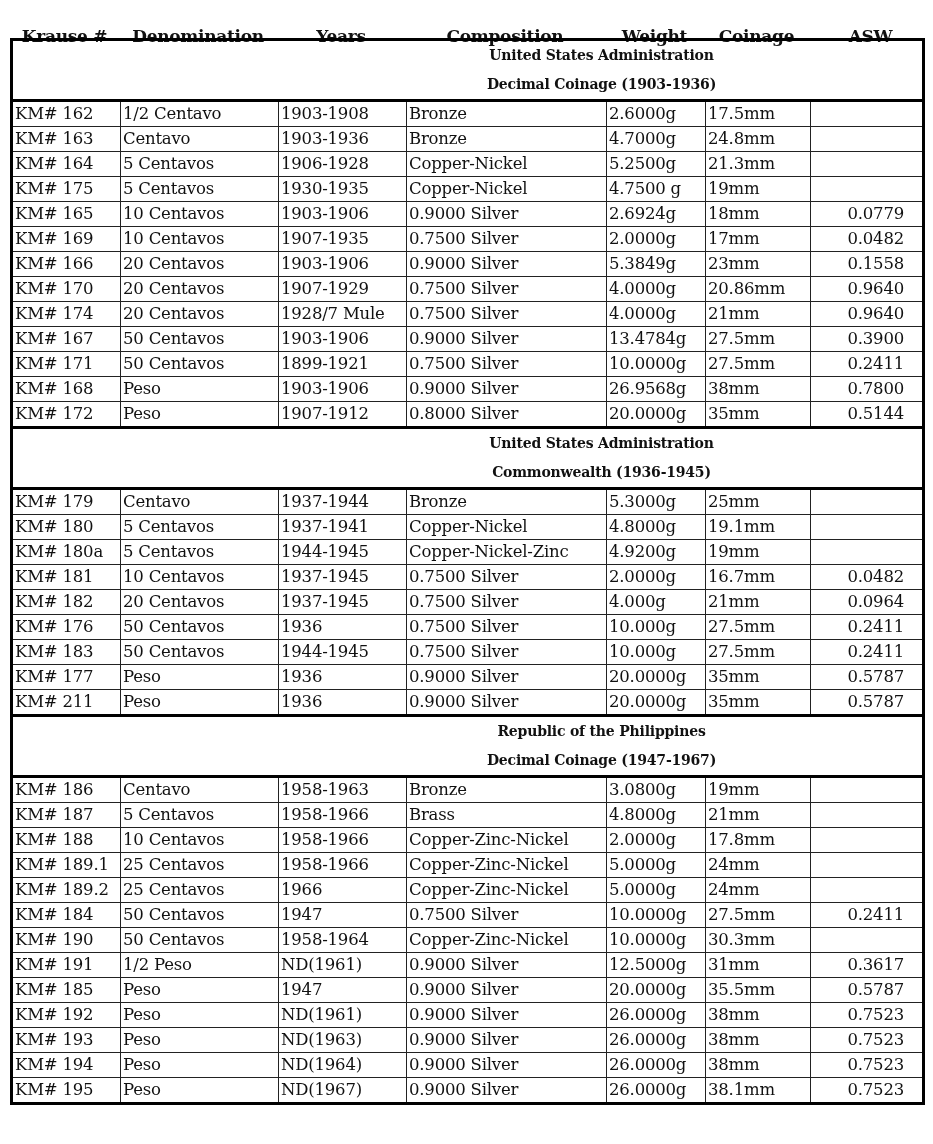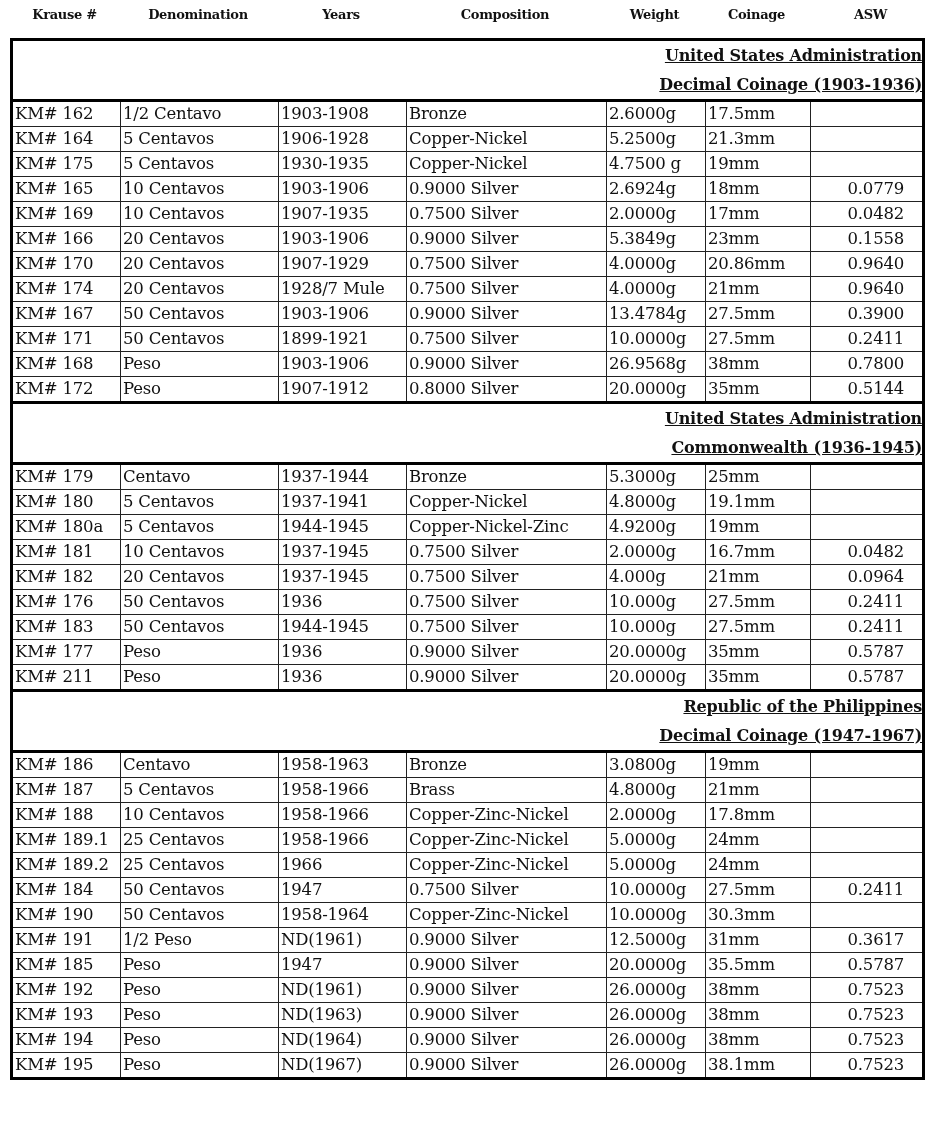--- a/index.html
+++ b/index.html
@@ -1,20 +1,20 @@
 <!DOCTYPE html>
 <html><head>
 <meta charset="utf-8">
 <style>
   html, body { margin: 0; padding: 0; background: #ffffff; }
   body { width: 933px; height: 1144px; position: relative; overflow: hidden; color: #111; }
   .colhead {
-    position: absolute; top: 1px; left: 10px; width: 912px; height: 28px;
+    position: absolute; top: 22px; left: 10px; width: 912px; height: 28px;
     display: grid; grid-template-columns: 109px 158px 128px 200px 99px 105px 113px;
-    font-family: "DejaVu Serif", serif; font-weight: bold; font-size: 13px;
+    font-family: "DejaVu Serif", serif; font-weight: bold; font-size: 17px;
     letter-spacing: -0.3px;
   }
   .colhead div { text-align: center; line-height: 28px; white-space: nowrap; }
   .colhead div.c-asw { padding-left: 10px; }
   table.coins {
     position: absolute; top: 38px; left: 10px; width: 912px;
     border-collapse: collapse; border: 3px solid #000; table-layout: fixed;
     font-family: "DejaVu Serif", serif; font-size: 16.5px;
   }
   table.coins col.c1 { width: 109px; }
@@ -24,22 +24,22 @@
   table.coins col.c5 { width: 99px; }
   table.coins col.c6 { width: 105px; }
   table.coins col.c7 { width: 113px; }
   table.coins td {
     border: 1.5px solid #222; height: 24px; padding: 0 2px; line-height: 24px;
     white-space: nowrap; overflow: hidden; letter-spacing: -0.2px;
   }
   table.coins td.asw { text-align: right; padding-right: 18px; }
   table.coins tr.section td {
     border-top: 3px solid #000; border-bottom: 3px solid #000;
-    height: 56px; padding: 0; text-align: right;
-    font-weight: bold; font-size: 16px; line-height: 29px; text-decoration: underline;
+    height: 56px; padding: 0; text-align: center;
+    font-weight: bold; font-size: 14px; line-height: 29px;
   }
   .section-text { padding-left: 268px; }
   .section-text div { white-space: nowrap; }
 </style>
 </head>
 <body>
 
 <div class="colhead">
   <div>Krause #</div>
   <div>Denomination</div>
@@ -72,20 +72,29 @@
       <tr>
         <td>KM# 162</td>
         <td>1/2 Centavo</td>
         <td>1903-1908</td>
         <td>Bronze</td>
         <td>2.6000g</td>
         <td>17.5mm</td>
         <td class="asw"></td>
       </tr>
       <tr>
+        <td>KM# 163</td>
+        <td>Centavo</td>
+        <td>1903-1936</td>
+        <td>Bronze</td>
+        <td>4.7000g</td>
+        <td>24.8mm</td>
+        <td class="asw"></td>
+      </tr>
+      <tr>
         <td>KM# 164</td>
         <td>5 Centavos</td>
         <td>1906-1928</td>
         <td>Copper-Nickel</td>
         <td>5.2500g</td>
         <td>21.3mm</td>
         <td class="asw"></td>
       </tr>
       <tr>
         <td>KM# 175</td>

